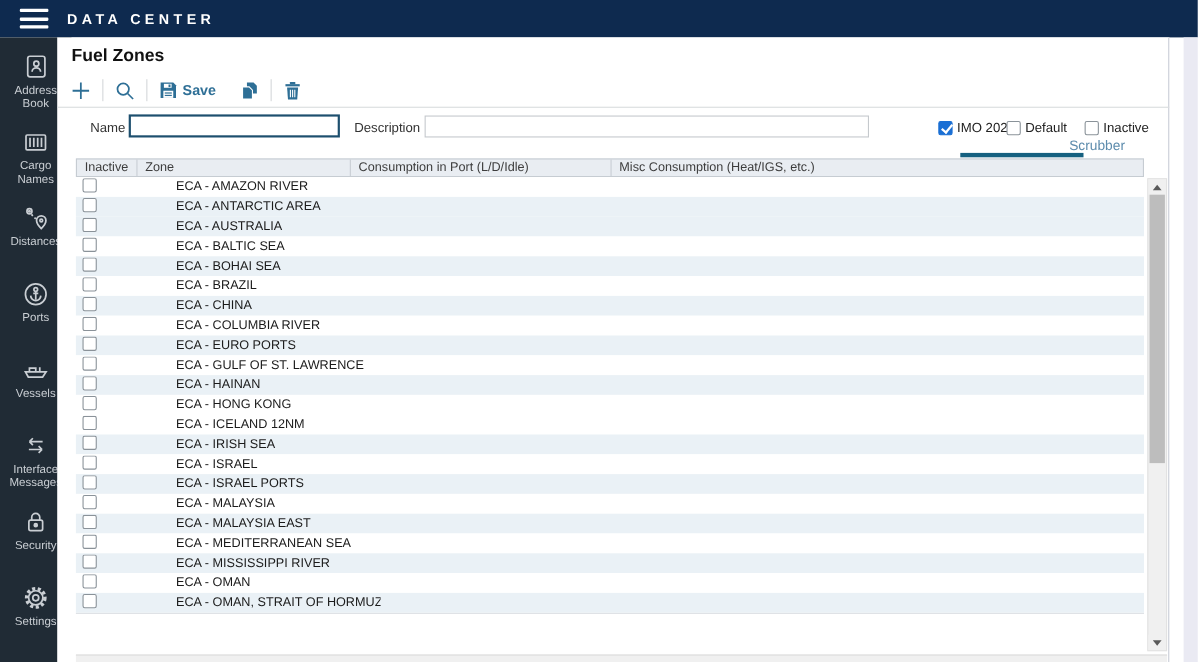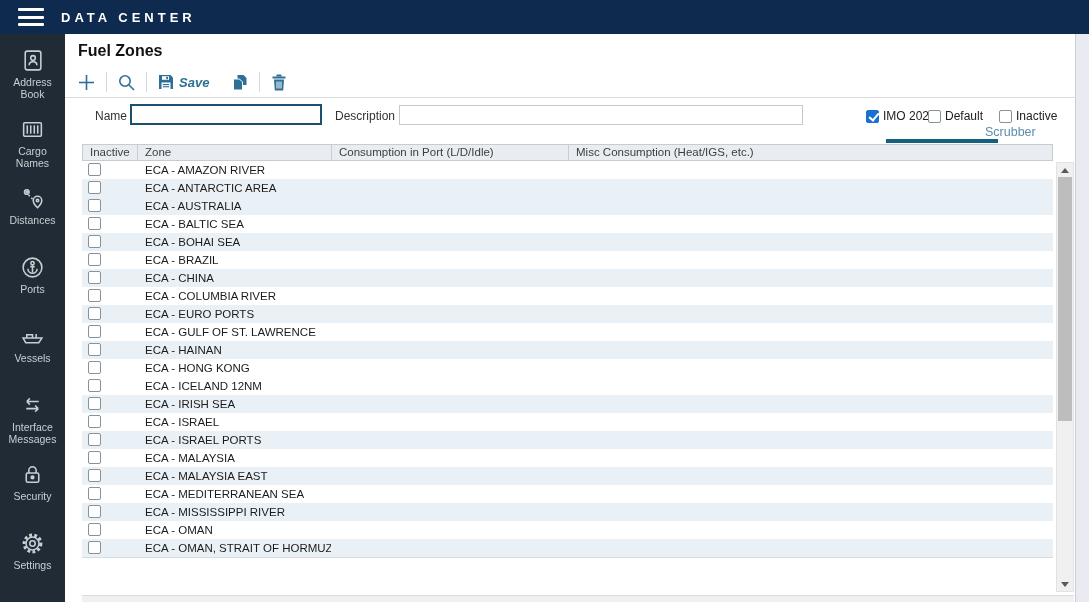--- a/index.html
+++ b/index.html
@@ -12,28 +12,28 @@
   .hamburger span { display:block; height:3px; background:#ffffff; border-radius:1px; }
   .app-title { color:#ffffff; font-size:13px; font-weight:bold; letter-spacing:4px; margin-left:17px; }
 
   
   .sidebar { position:absolute; left:0; top:34px; width:65px; height:568px; background:#202b35; padding-top:10px; }
   .side-item { height:69px; display:flex; flex-direction:column; align-items:center; color:#c9ced3; cursor:pointer; padding-top:4px; }
   .side-item svg { width:25px; height:25px; flex:none; }
   .side-label { font-size:10.5px; line-height:12px; text-align:center; margin-top:3px; max-width:62px; }
 
   
-  .main { position:absolute; left:65px; top:34px; width:1011px; height:568px; background:#fff; border-right:1px solid #c9cdd6; }
+  .main { position:absolute; left:52px; top:34px; width:1011px; height:568px; background:#fff; border-right:1px solid #c9cdd6; }
   .right-gutter { position:absolute; right:0; top:34px; width:13px; height:568px; background:#eaeaf3; }
 
   .page-title { position:absolute; left:13px; top:8px; font-size:16px; font-weight:bold; color:#111; }
 
   
   .toolbar { position:absolute; left:13px; top:34px; height:28px; display:flex; align-items:center; color:#2e6f96; }
-  .tbtn { display:flex; align-items:flex-end; cursor:pointer; color:#2e6f96;font-style:italic; }
+  .tbtn { display:flex; align-items:flex-start; cursor:pointer; color:#2e6f96; }
   .tbtn svg { display:block; }
   .tb-sep { width:1px; height:20px; background:#d5d8da; margin:0 11px; }
   .save-label { font-size:13px; font-weight:bold; margin-left:5px; color:#2e6f96; }
   .tb-gap { width:22px; }
   .toolbar-divider { position:absolute; left:0; top:63px; width:1011px; height:1px; background:#d9dcde; }
 
   
   .flabel { position:absolute; top:75px; font-size:12px; color:#333; }
   #name-label { left:0; width:62px; text-align:right; }
   #name-input { position:absolute; left:65px; top:70px; width:192px; height:21px; border:2px solid #1d4f6e; background:#fff; font-size:12px; padding:0 4px; outline:none; }
@@ -60,21 +60,21 @@
   .grid { position:absolute; left:17px; top:110px; width:971px; }
   .grid-header { display:flex; height:17px; background:#e9edf2; border:1px solid #c6ccd2; }
   .hcell { font-size:11.5px; color:#3d3d3d; padding:1px 0 0 7px; border-right:1px solid #c9ced4; overflow:hidden; white-space:nowrap; cursor:pointer; }
   .hcell:last-child { border-right:none; }
   .c0 { width:55px; flex:none; }
   .c1 { width:194px; flex:none; }
   .c2 { width:239px; flex:none; }
   .c3 { width:237px; flex:none; }
   .c4 { width:244px; flex:none; }
   .grid-body { border-bottom:1px solid #d7dbe0; }
-  .grow { display:flex; height:18px; align-items:center; background:#fff; }
+  .grow { display:flex; height:18px; align-items:center; background:#fff;gap:28px; }
   .grow.alt { background:#eaf1f6; }
   .gcell { font-size:11.5px; color:#1b1b1b; padding-left:8px; white-space:nowrap; overflow:hidden; }
   .gcell.c0 { padding-left:6px; }
   .zone {  }
 
   
   .vscroll { position:absolute; left:991px; top:128px; width:18px; height:430px; background:#f0f0f0; border:1px solid #e2e2e2; }
   .varrow { position:absolute; left:0; width:16px; height:14px; background:#f0f0f0; display:flex; align-items:center; justify-content:center; cursor:pointer; }
   .varrow.up { top:0; }
   .varrow.down { bottom:0; }

